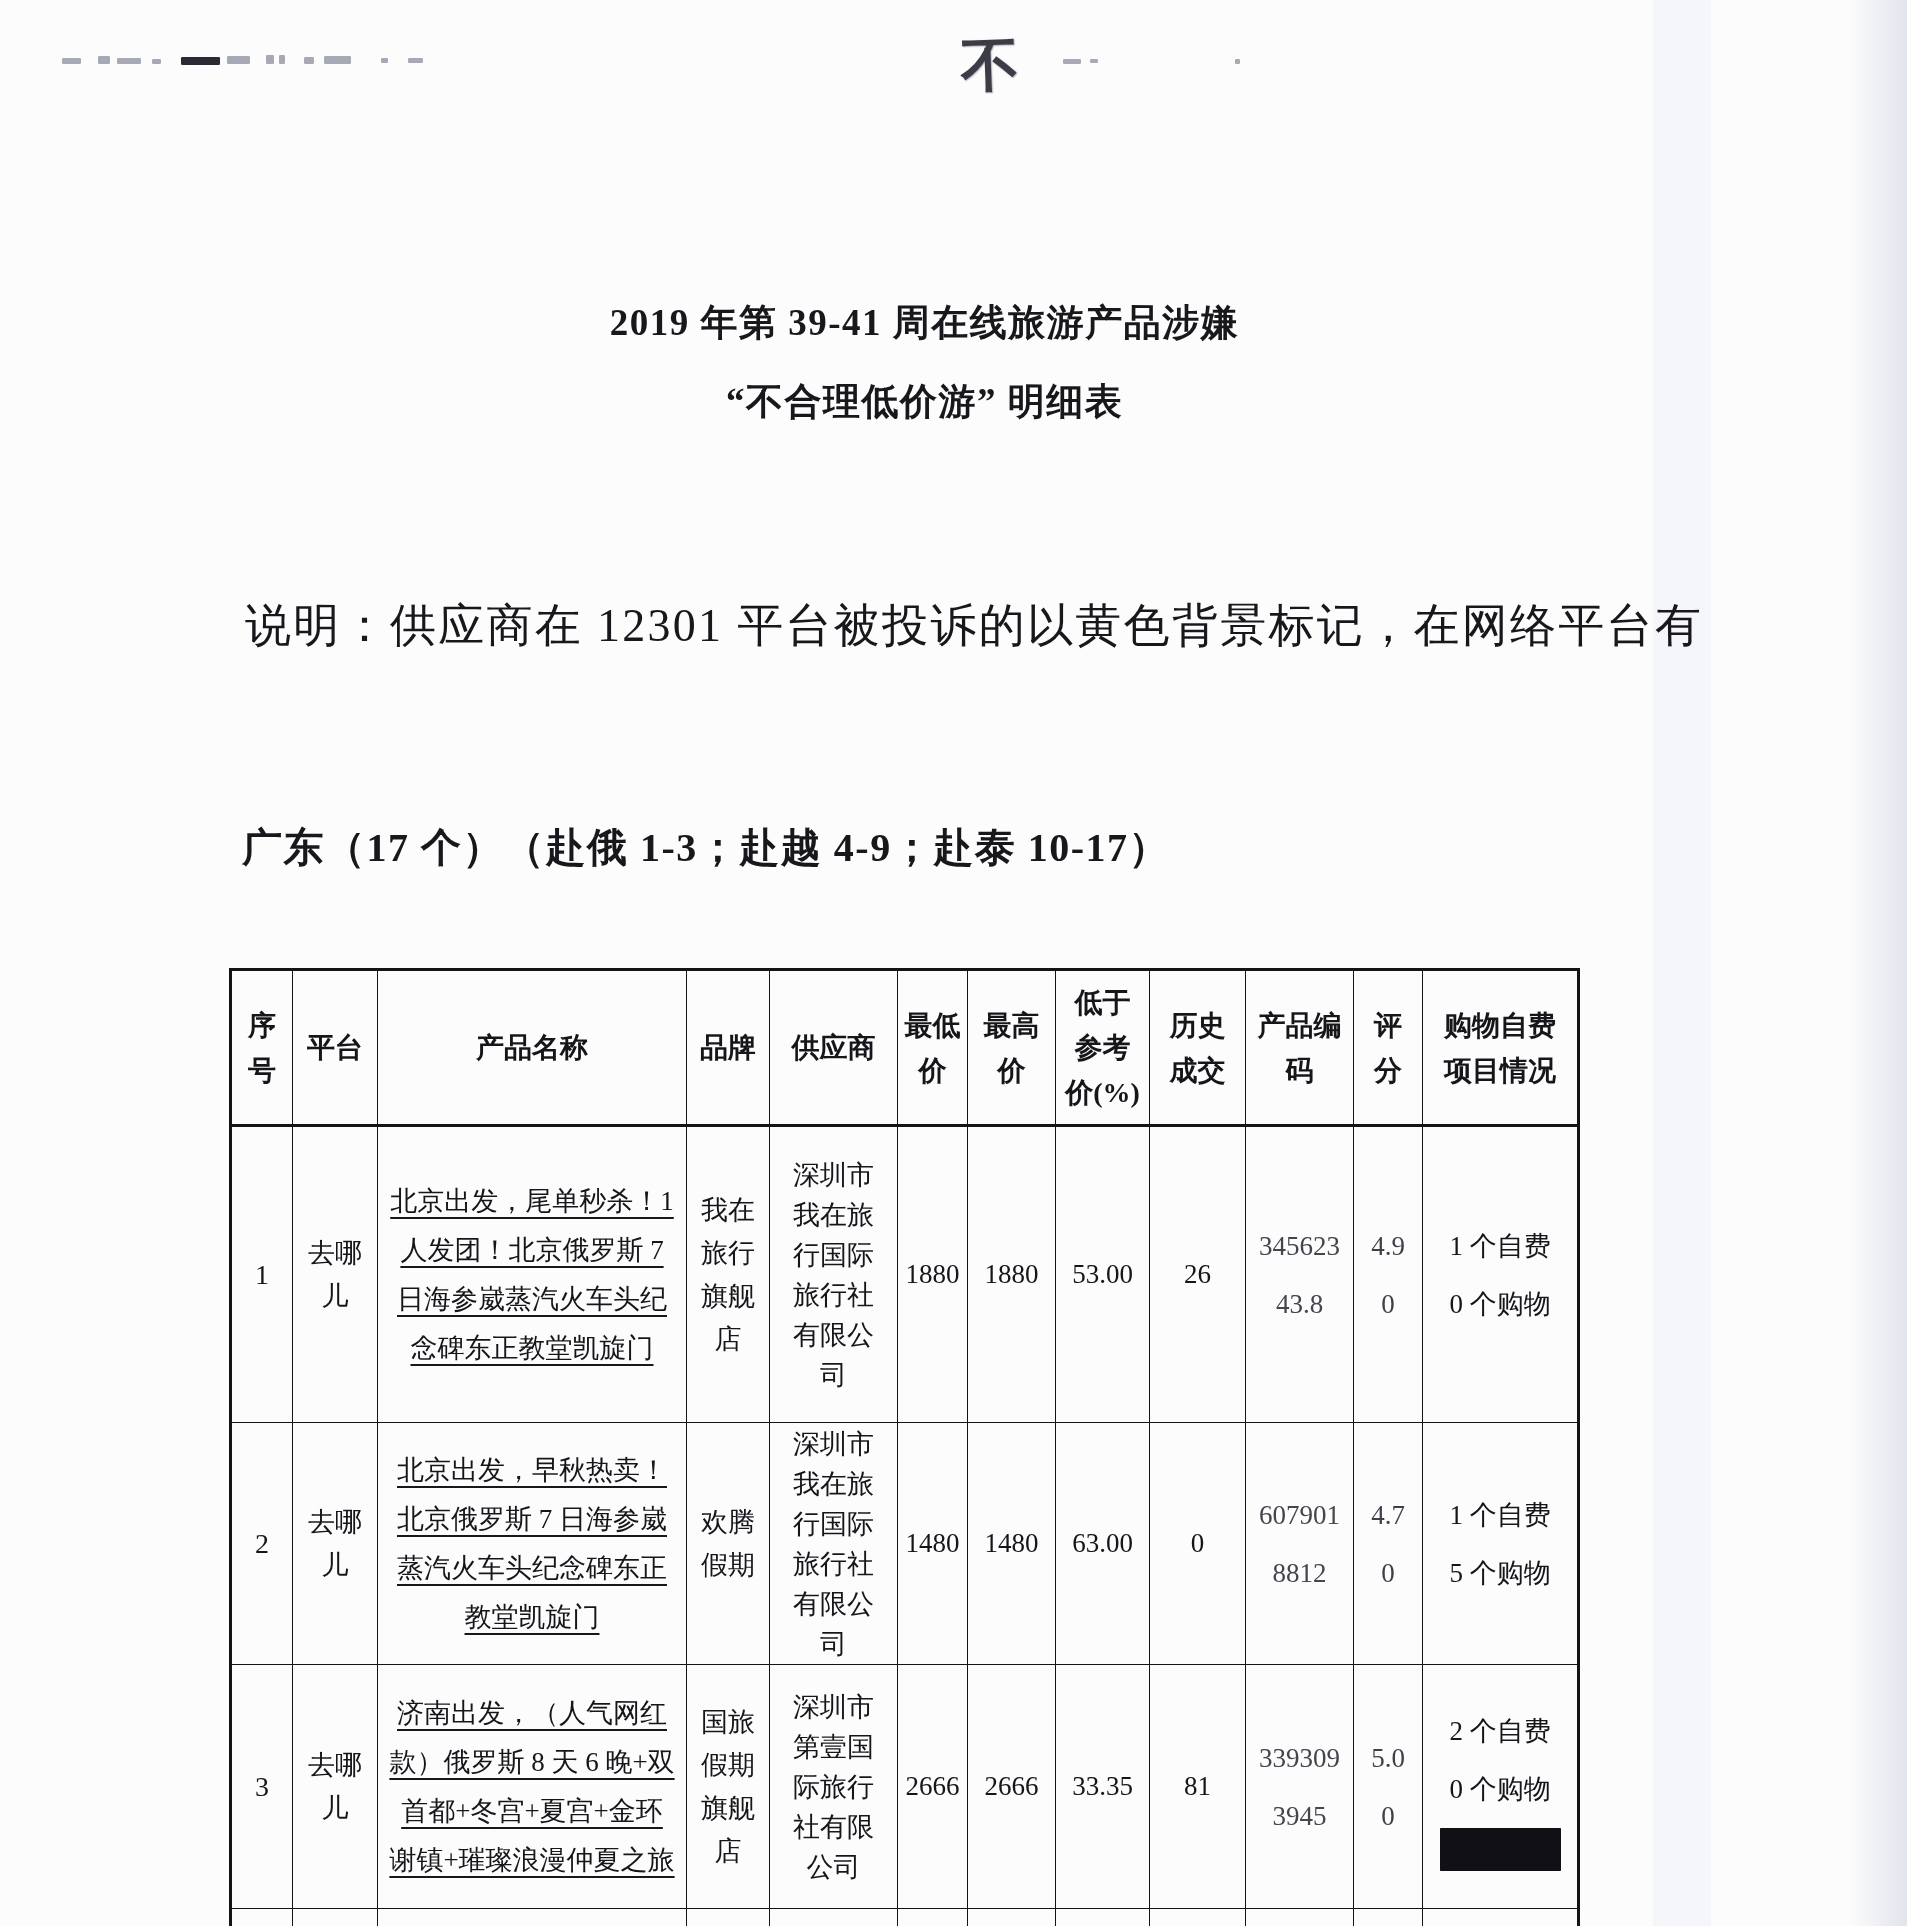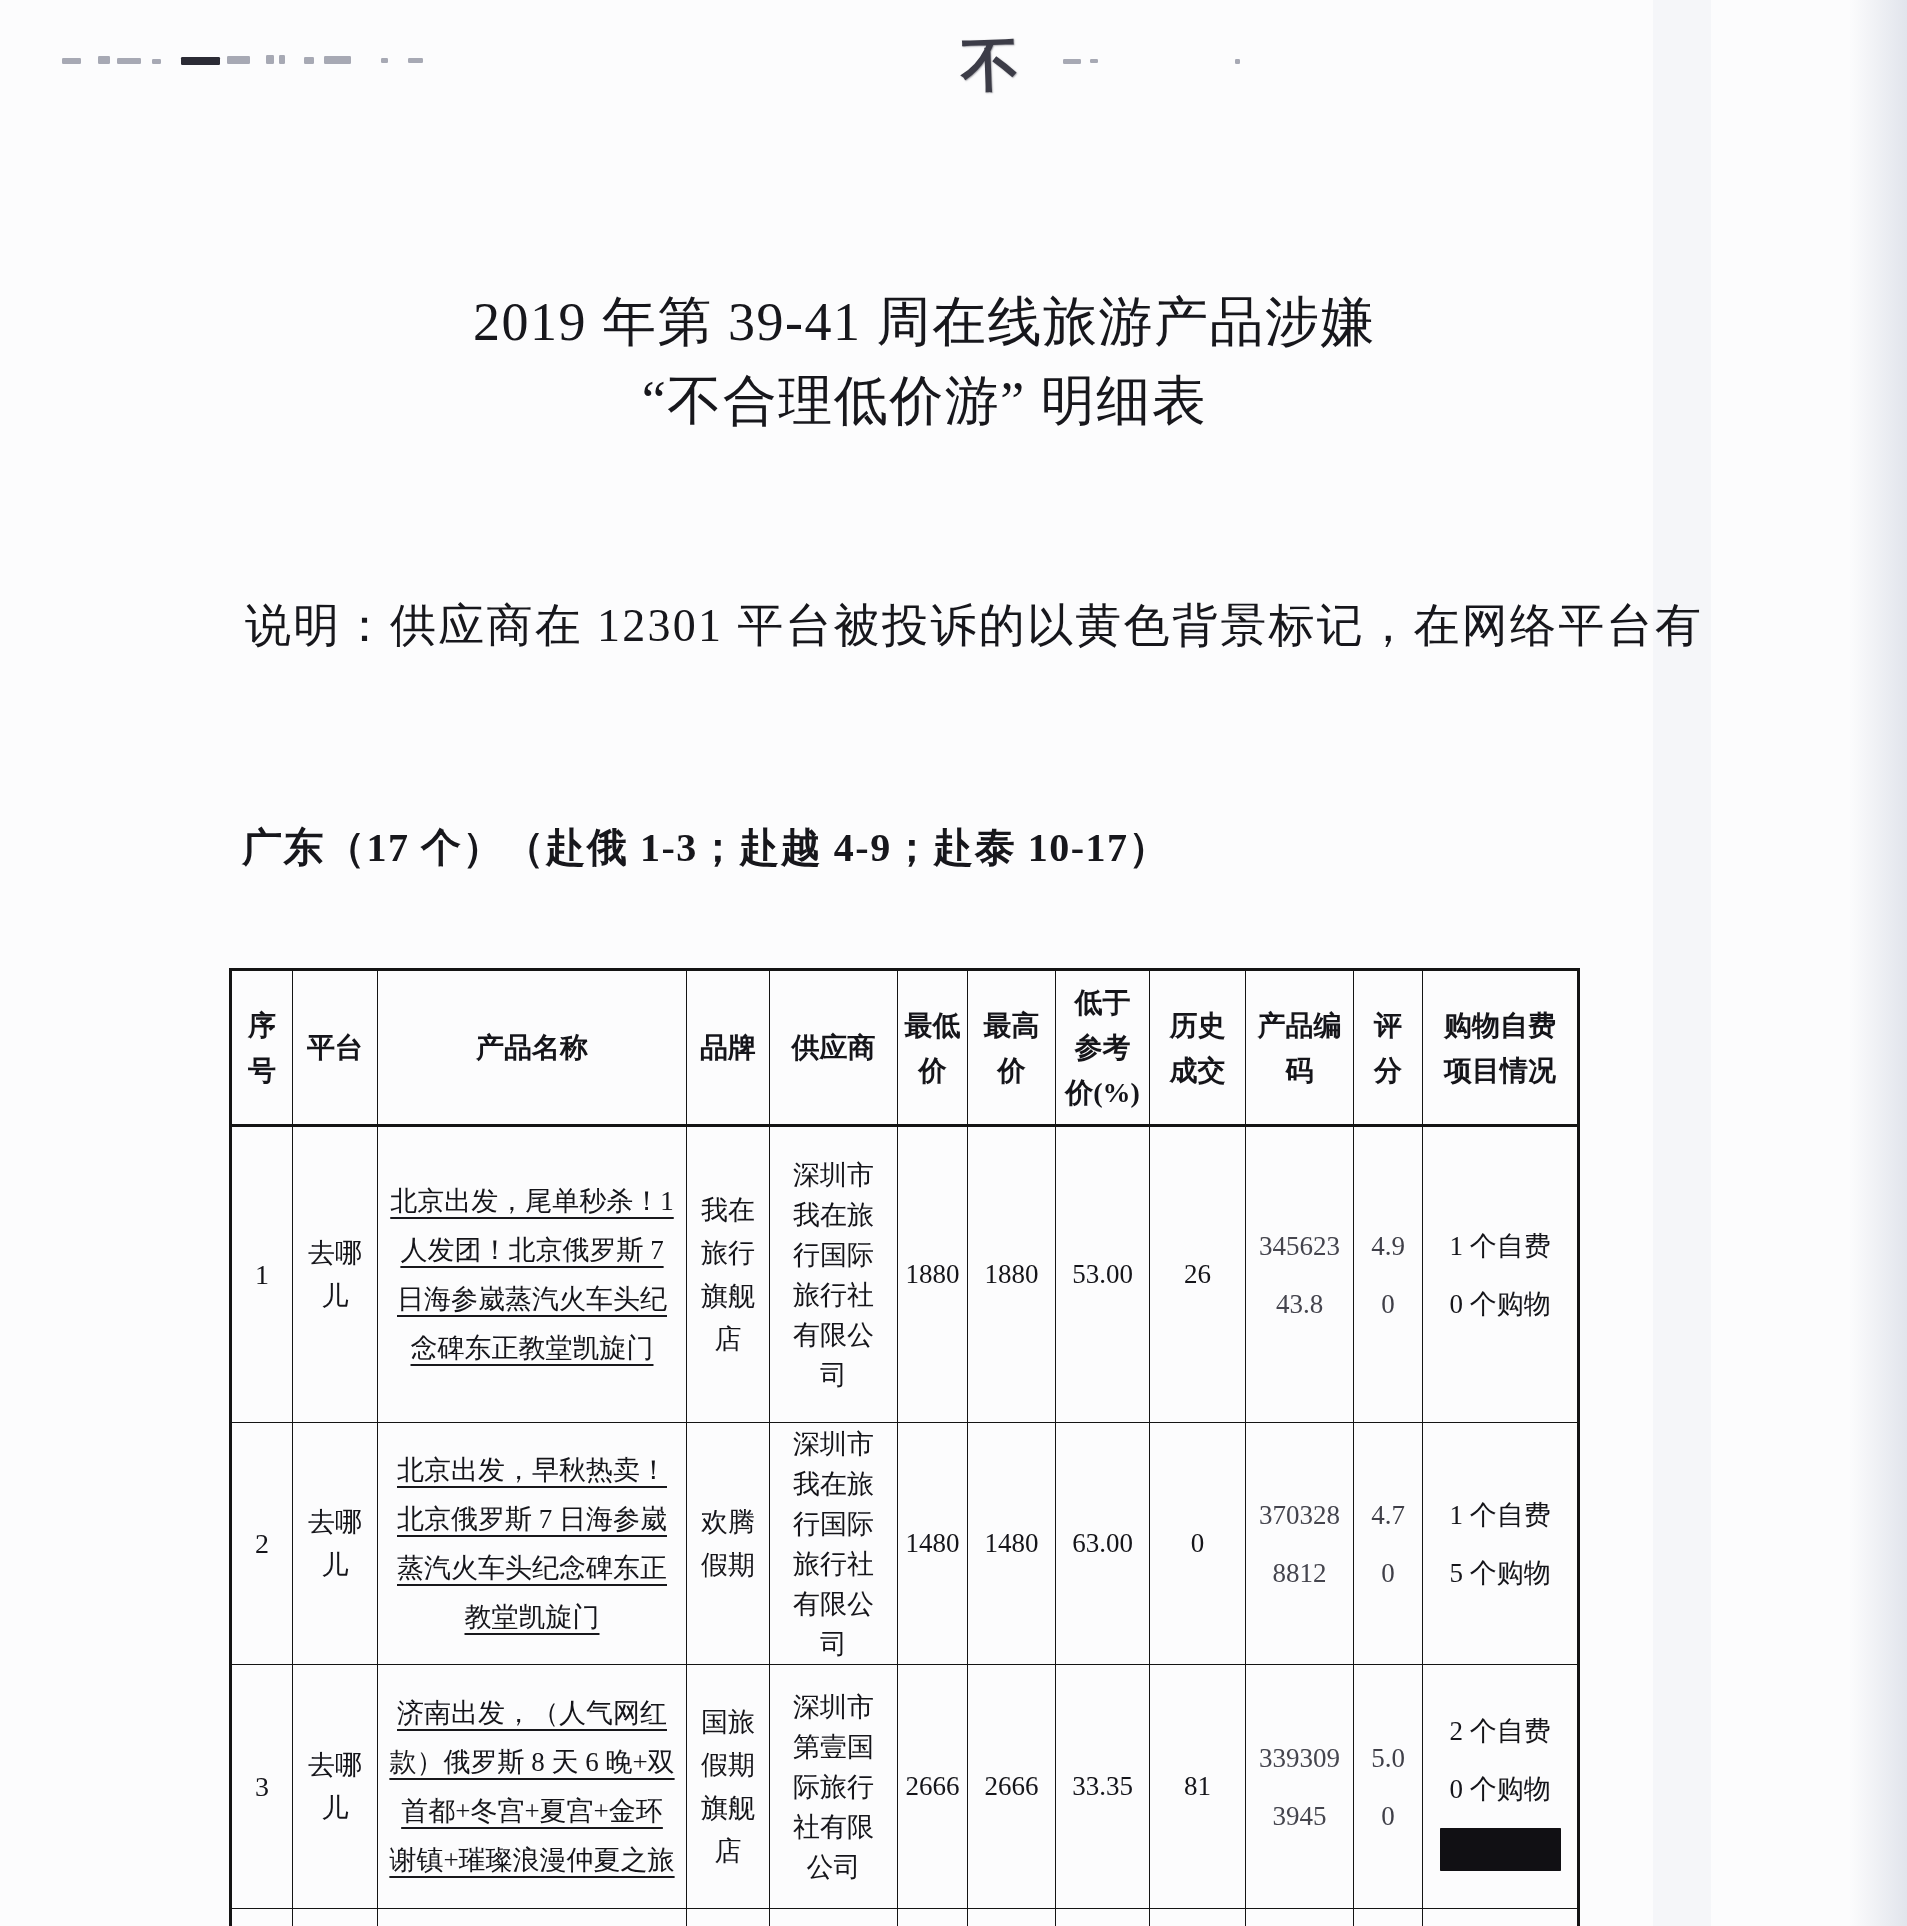--- a/index.html
+++ b/index.html
@@ -31,21 +31,21 @@
     display:inline-block;width:91px;height:98px;
     background:#17151a;vertical-align:middle;margin:0 4.6px;border-radius:1.2px;
   }
   .redact-box{
     display:block;width:121px;height:43px;background:#111014;
     margin:10px auto 0 auto;border-radius:0.8px;
   }
 
   
   .title{position:absolute;left:154px;top:283px;width:1541px;text-align:center;}
-  .title div{font-size:54px;line-height:79px;font-weight:400;letter-spacing:1.5px;}
+  .title div{font-size:37px;line-height:79px;font-weight:700;letter-spacing:1.5px;}
 
   
   .note-line1{position:absolute;left:245px;top:595px;font-size:46px;line-height:62px;letter-spacing:2.3px;}
   .note-line2{position:absolute;left:370px;top:676px;font-size:45px;height:100px;line-height:100px;letter-spacing:2.3px;}
   .note-line2 span{vertical-align:middle;}
 
   
   .section-heading{position:absolute;left:242px;top:820px;font-size:40px;font-weight:700;letter-spacing:1.5px;}
 
   
@@ -177,21 +177,21 @@
       <tr class="r2">
         <td class="c-no">2</td>
         <td class="c-platform">去哪儿</td>
         <td class="c-product"><span class="product-text">北京出发，早秋热卖！北京俄罗斯 7 日海参崴蒸汽火车头纪念碑东正教堂凯旋门</span></td>
         <td class="c-brand">欢腾假期</td>
         <td class="c-supplier">深圳市我在旅行国际旅行社有限公司</td>
         <td class="c-num">1480</td>
         <td class="c-num">1480</td>
         <td class="c-num">63.00</td>
         <td class="c-num">0</td>
-        <td class="c-code pre">370328
+        <td class="c-code pre">607901
 8812</td>
         <td class="c-score pre">4.7
 0</td>
         <td class="c-shop"><span class="pre">1 个自费
 5 个购物</span></td>
       </tr>
       <tr class="r3">
         <td class="c-no">3</td>
         <td class="c-platform">去哪儿</td>
         <td class="c-product"><span class="product-text">济南出发，（人气网红款）俄罗斯 8 天 6 晚+双首都+冬宫+夏宫+金环谢镇+璀璨浪漫仲夏之旅</span></td>

